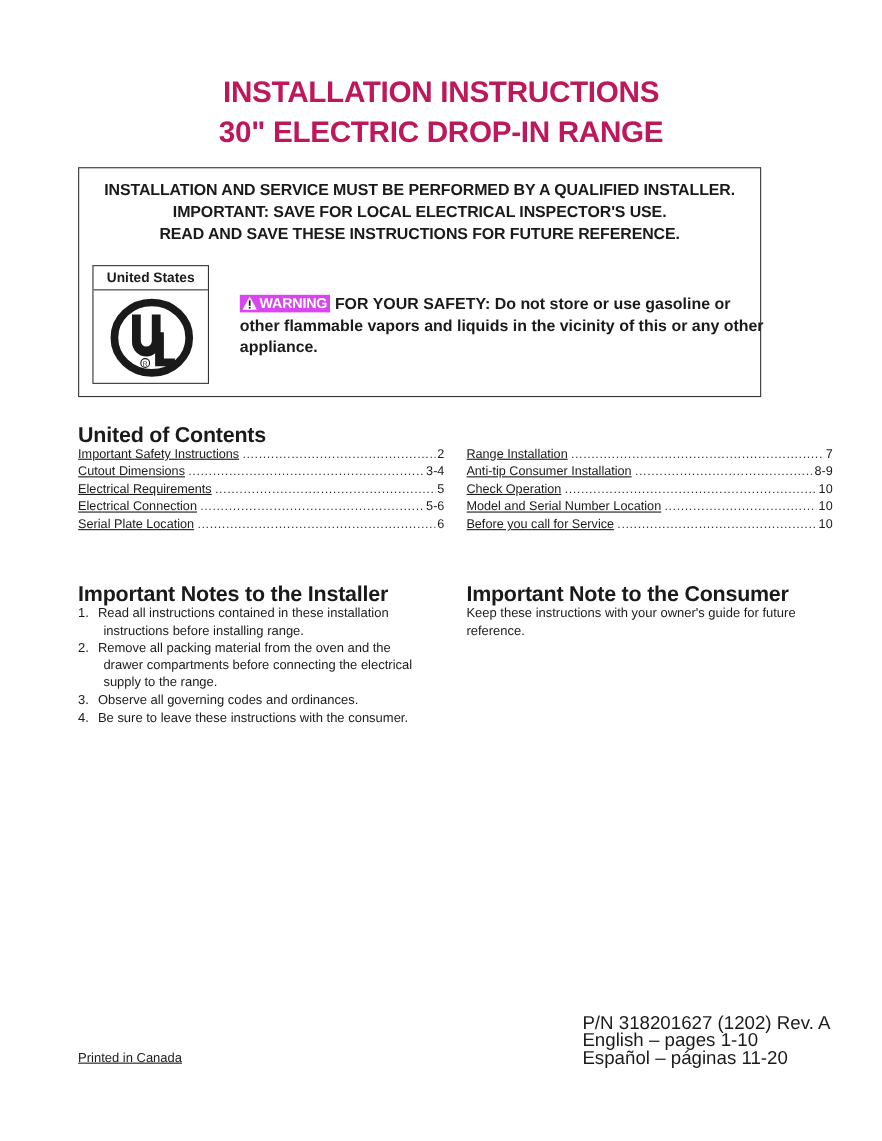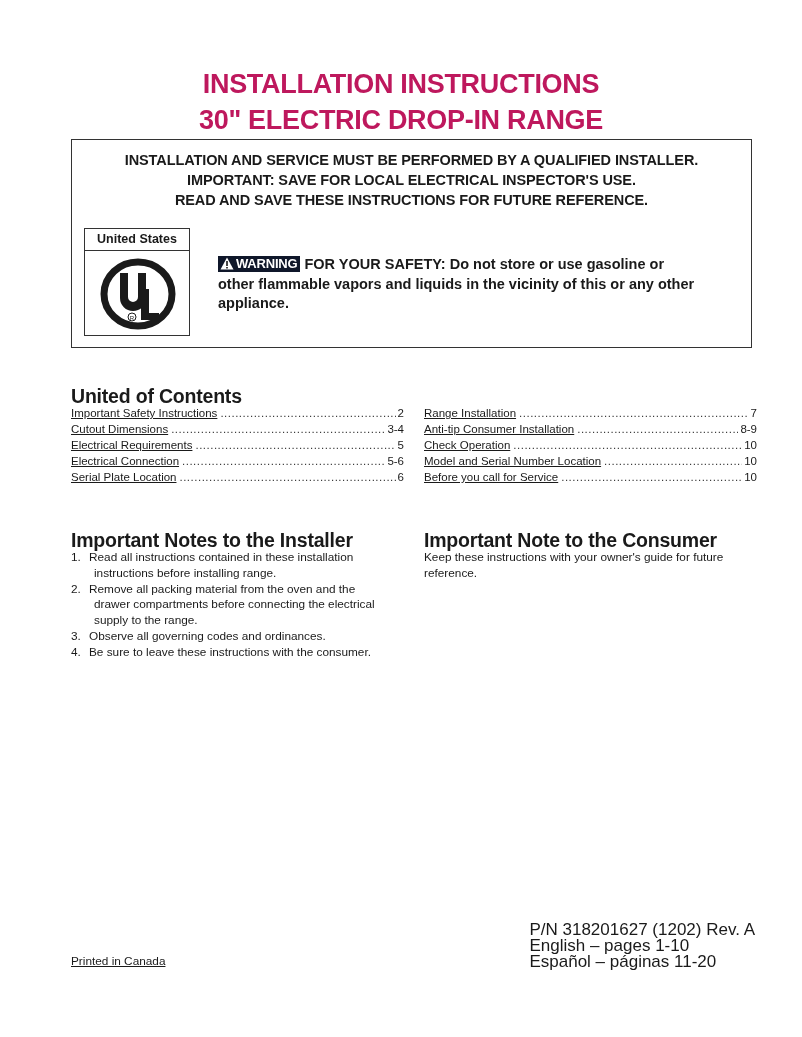--- a/index.html
+++ b/index.html
@@ -6,42 +6,42 @@
   body {
     width: 802px; height: 1037px; position: relative; overflow: hidden;
     font-family: "Liberation Sans", "DejaVu Sans", sans-serif; color: #1a1a1a;
   }
   .title {
     position: absolute; left: 0; width: 802px; top: 66px;
     text-align: center; font-weight: bold; font-size: 27px; line-height: 36px;
     letter-spacing: -0.3px; color: #be185d;
   }
   .notice-box {
-    position: absolute; left: 71px; top: 139px; width: 681px; height: 209px;
+    position: absolute; left: 71px; top: 152px; width: 621px; height: 209px;
     border: 1.5px solid #333; box-sizing: border-box;
   }
   .notice-lines {
     position: absolute; left: 0; width: 100%; top: 10px; text-align: center;
     font-weight: bold; font-size: 14.5px; line-height: 20px; letter-spacing: -0.1px;
   }
   .ul-box {
     position: absolute; left: 12px; top: 88px; width: 106px; height: 108px;
     border: 1.2px solid #333; box-sizing: border-box;
   }
   .ul-label {
     height: 21px; border-bottom: 1.2px solid #333; text-align: center;
     font-weight: bold; font-size: 12.5px; line-height: 21px;
   }
   .ul-logo { position: absolute; left: 14px; top: 28px; }
   .warning-text {
     position: absolute; left: 146px; top: 115px; width: 480px;
     font-weight: bold; font-size: 14.5px; line-height: 19.5px;
   }
   .warn-badge {
-    display: inline-block; background: #0f172a; color: #fff;
+    display: inline-block; background: #d946ef; color: #fff;
     font-size: 13px; line-height: 16px; padding: 0 3px 0 2px; margin-right: 4px;
     vertical-align: 1px; letter-spacing: -0.2px;
   }
   .warn-badge svg { vertical-align: -2px; margin-right: 2px; }
   .h2 {
     position: absolute; font-weight: bold; font-size: 19.5px; line-height: 24px;
     letter-spacing: -0.2px;
   }
   .toc-col { position: absolute; width: 333px; font-size: 11.5px; line-height: 16px; }
   .toc-row { display: flex; white-space: nowrap; overflow: hidden; }

